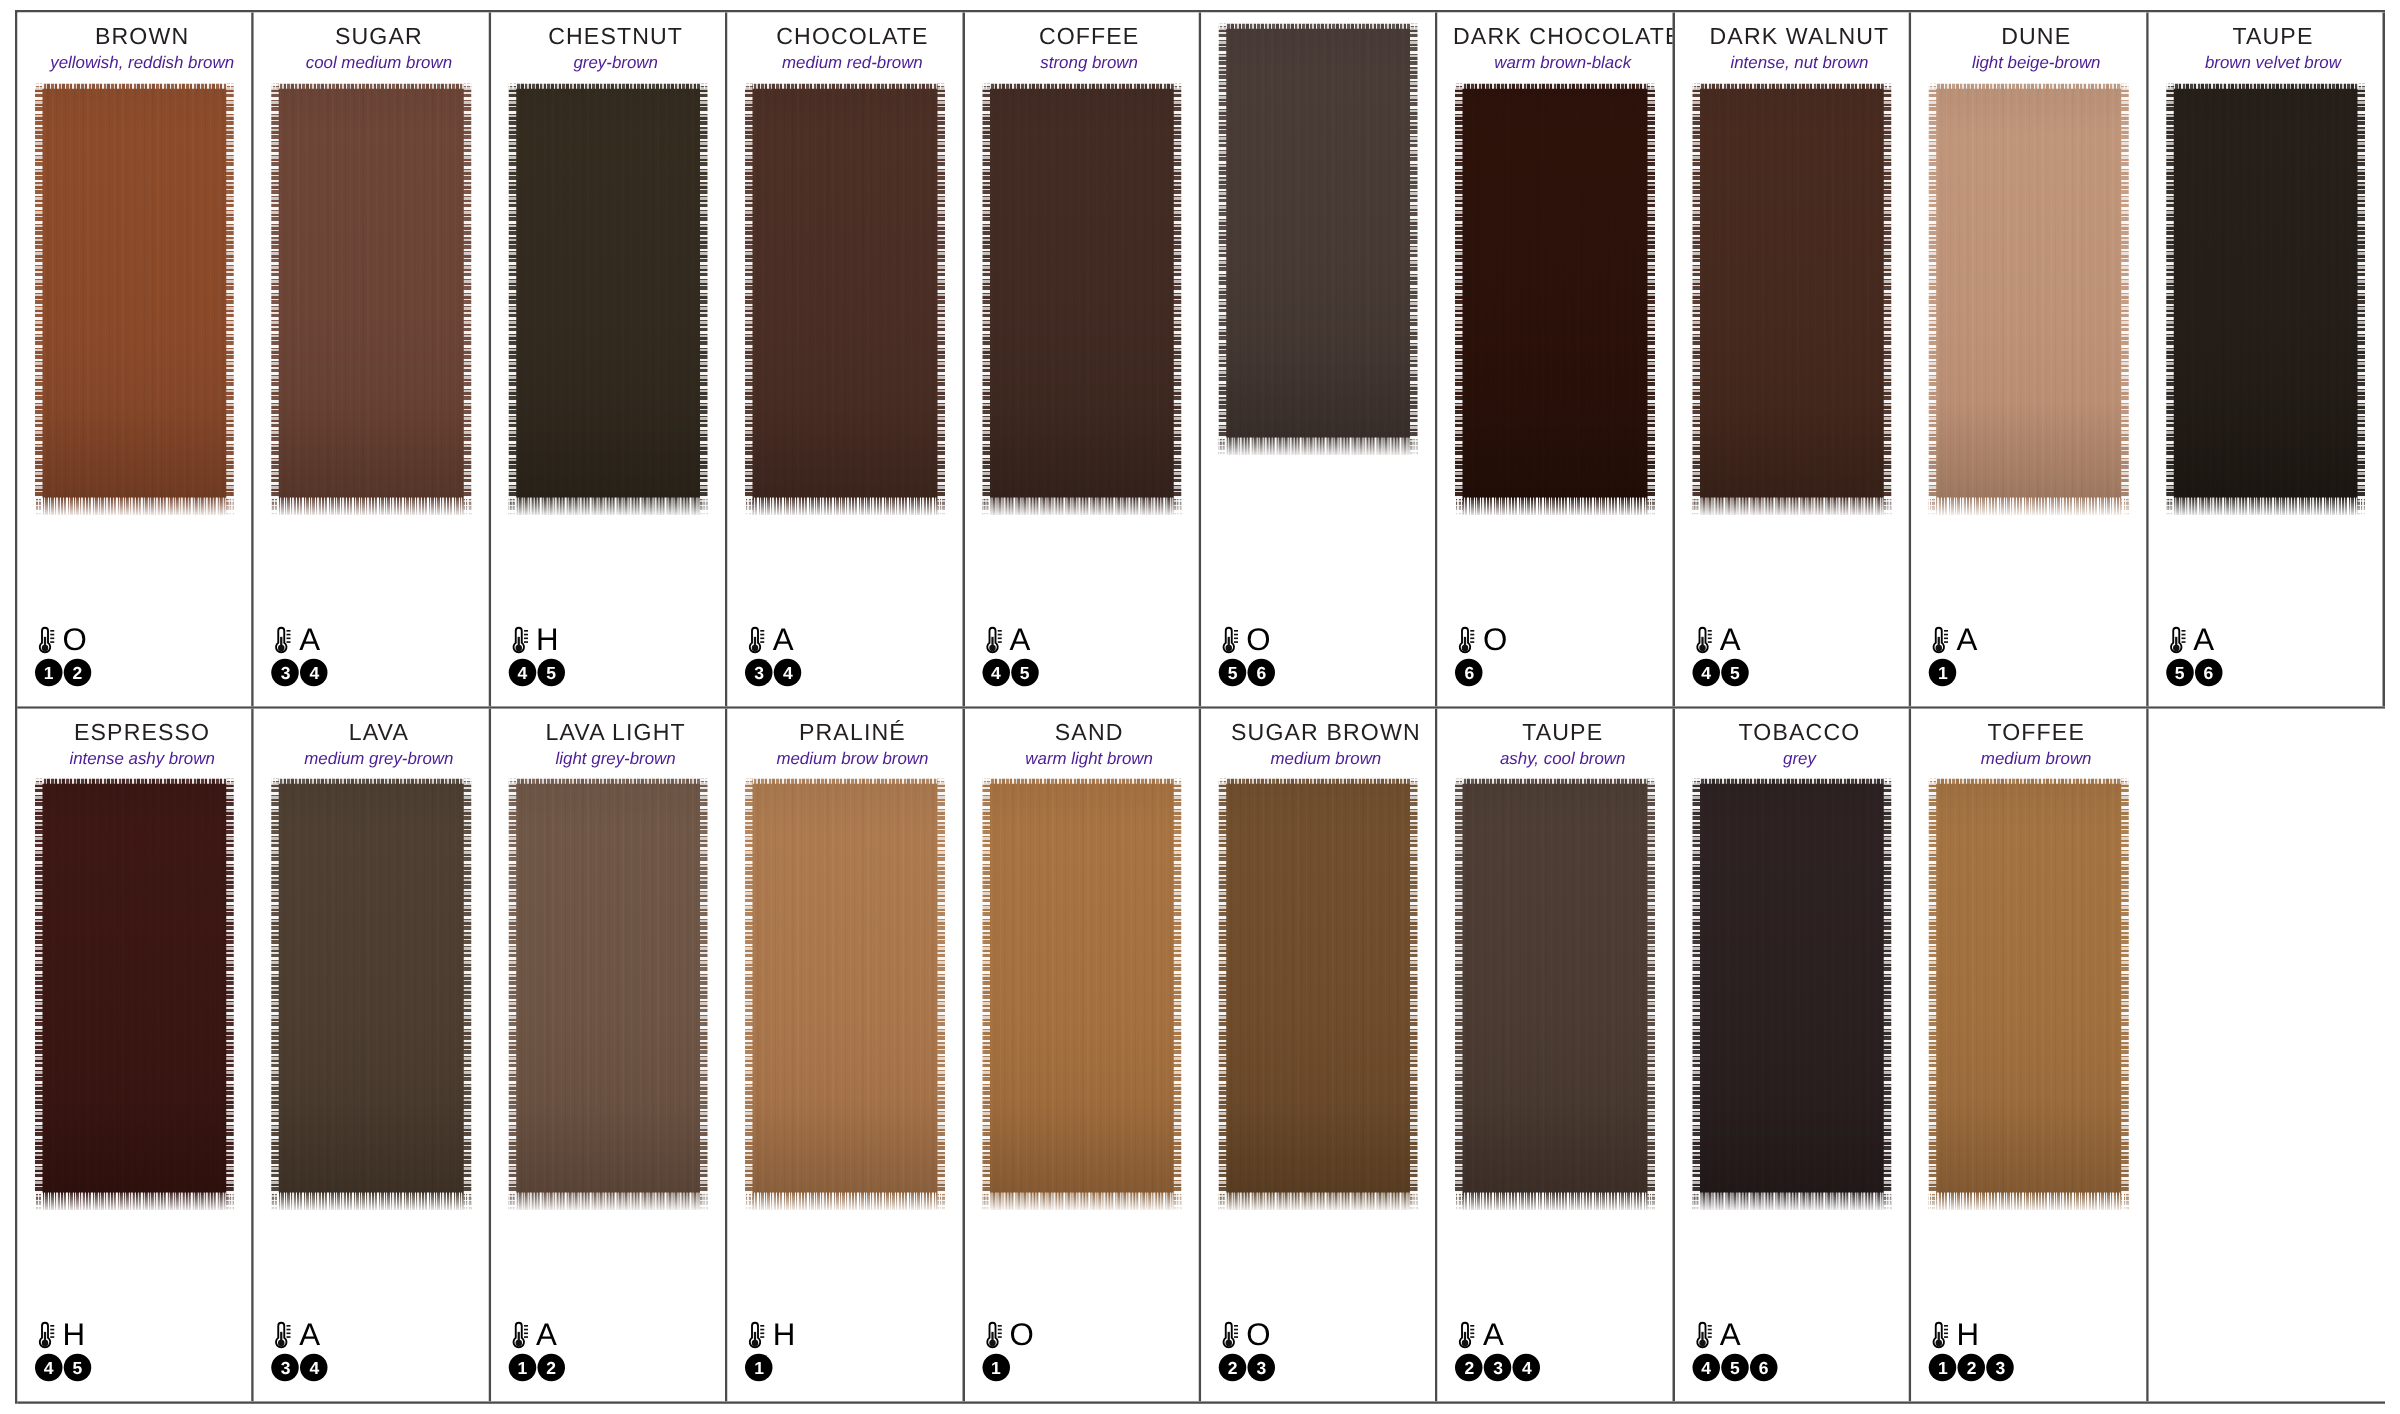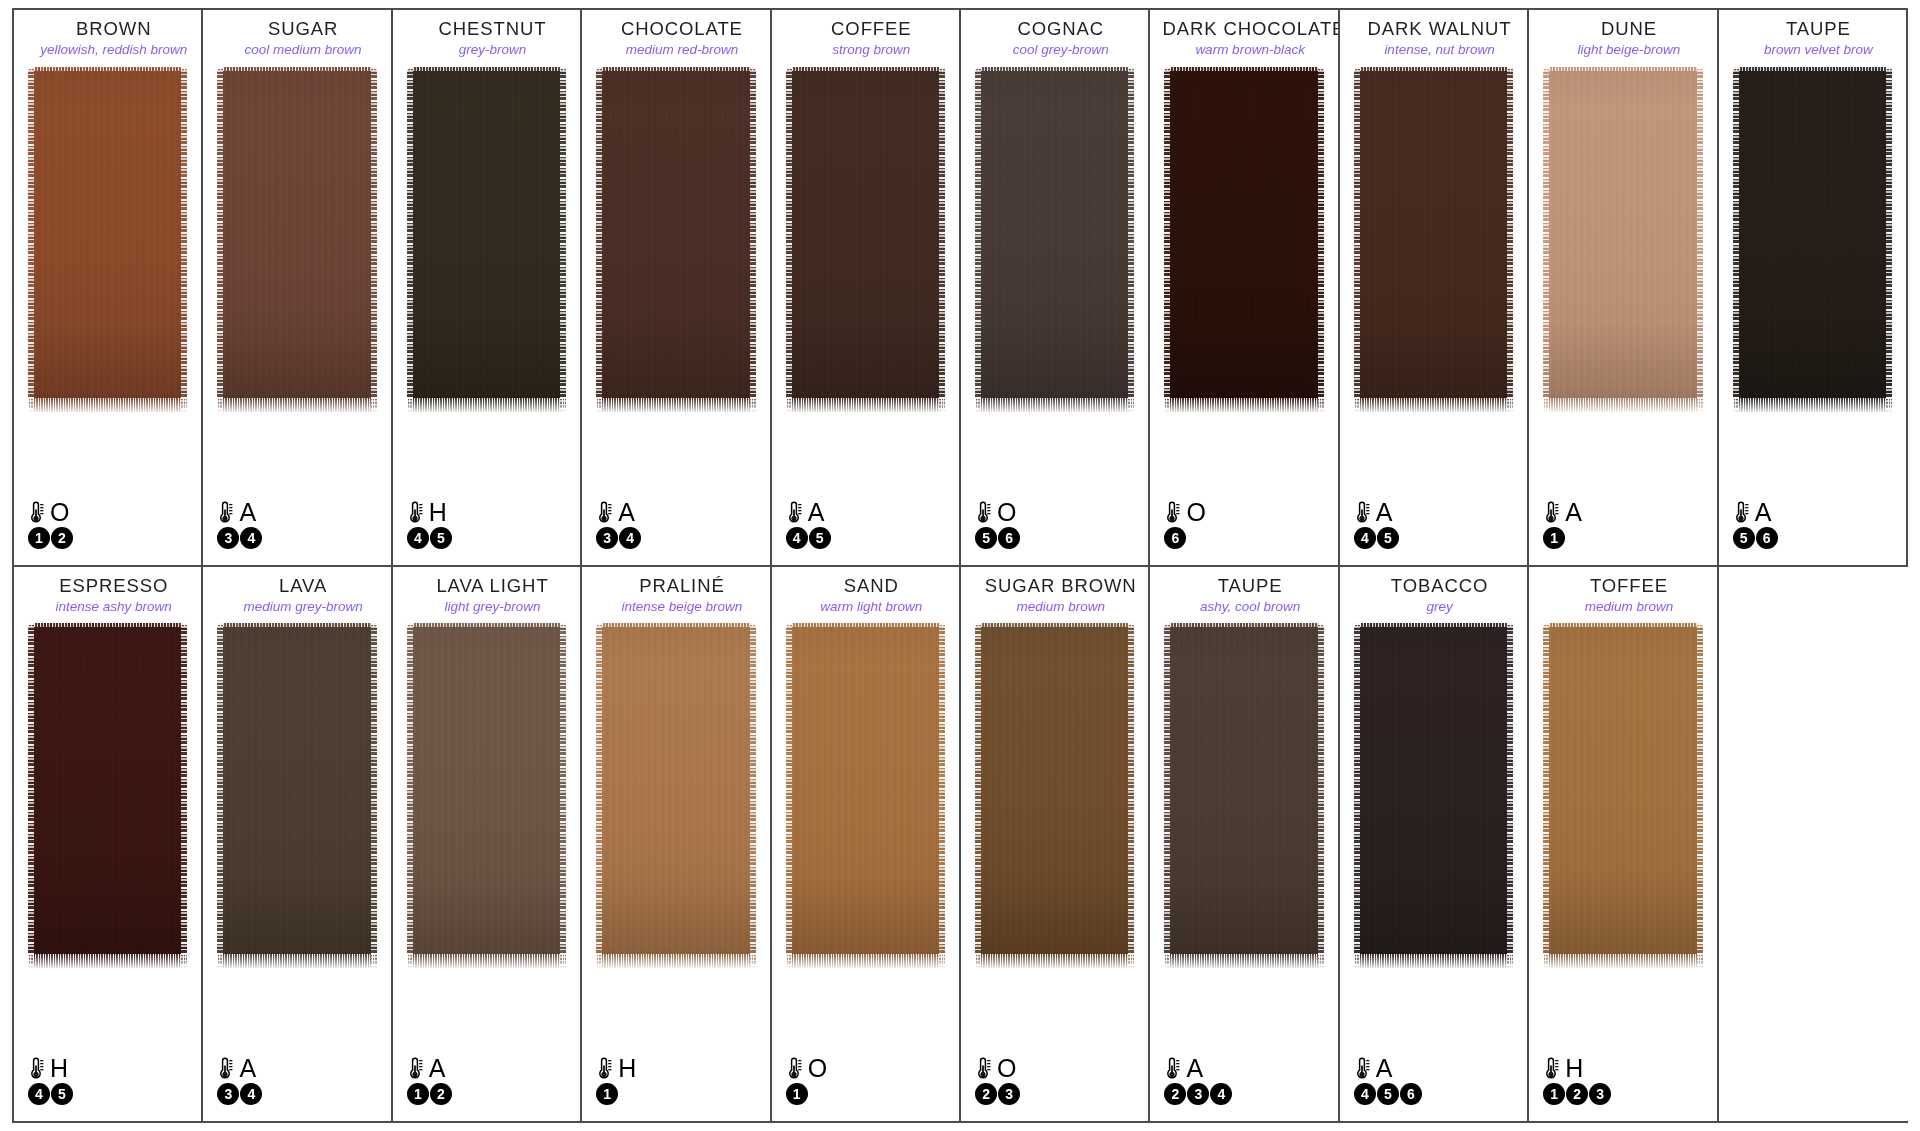--- a/index.html
+++ b/index.html
@@ -58,21 +58,21 @@
     font-size: 18.5px;
     letter-spacing: 0.9px;
     color: #231f20;
     font-weight: 400;
     line-height: 1.15;
     white-space: nowrap;
   }
   .cell-desc {
     font-size: 13.5px;
     font-style: italic;
-    color: #8b5cf6;
+    color: #4c1d95;
     margin-top: 3px;
     line-height: 1.15;
     white-space: nowrap;
   }
   .paint-wrap {
     position: relative;
     flex: 1 1 auto;
     margin: 9px 14px 0 14px;
   }
   .paint {
@@ -400,24 +400,20 @@
               </span>
               <span class="temp-letter">A</span>
             </div>
             <div class="meta-nums">
               <div class="num-badge">4</div>
               <div class="num-badge">5</div>
             </div>
           </div>
         </div>
         <div class="swatch-cell">
-          <div class="cell-header">
-            <div class="cell-name">COGNAC</div>
-            <div class="cell-desc">cool grey-brown</div>
-          </div>
           <div class="paint-wrap">
             <div class="paint">
               <div class="base" style="background: linear-gradient(rgb(74, 61, 56) 0%, rgb(71, 58, 53) 55%, rgb(62, 51, 46) 100%);"></div>
               <div class="grain"></div>
               <div class="shade"></div>
               <div class="edgeL"></div>
               <div class="edgeR"></div>
               <div class="edgeTop"></div>
               <div class="edgeBot"></div>
             </div>
@@ -698,21 +694,21 @@
             </div>
             <div class="meta-nums">
               <div class="num-badge">1</div>
               <div class="num-badge">2</div>
             </div>
           </div>
         </div>
         <div class="swatch-cell">
           <div class="cell-header">
             <div class="cell-name">PRALINÉ</div>
-            <div class="cell-desc">intense beige brown</div>
+            <div class="cell-desc">medium brow brown</div>
           </div>
           <div class="paint-wrap">
             <div class="paint">
               <div class="base" style="background: linear-gradient(rgb(173, 123, 80) 0%, rgb(169, 118, 76) 55%, rgb(157, 108, 68) 100%);"></div>
               <div class="grain"></div>
               <div class="shade"></div>
               <div class="edgeL"></div>
               <div class="edgeR"></div>
               <div class="edgeTop"></div>
               <div class="edgeBot"></div>

